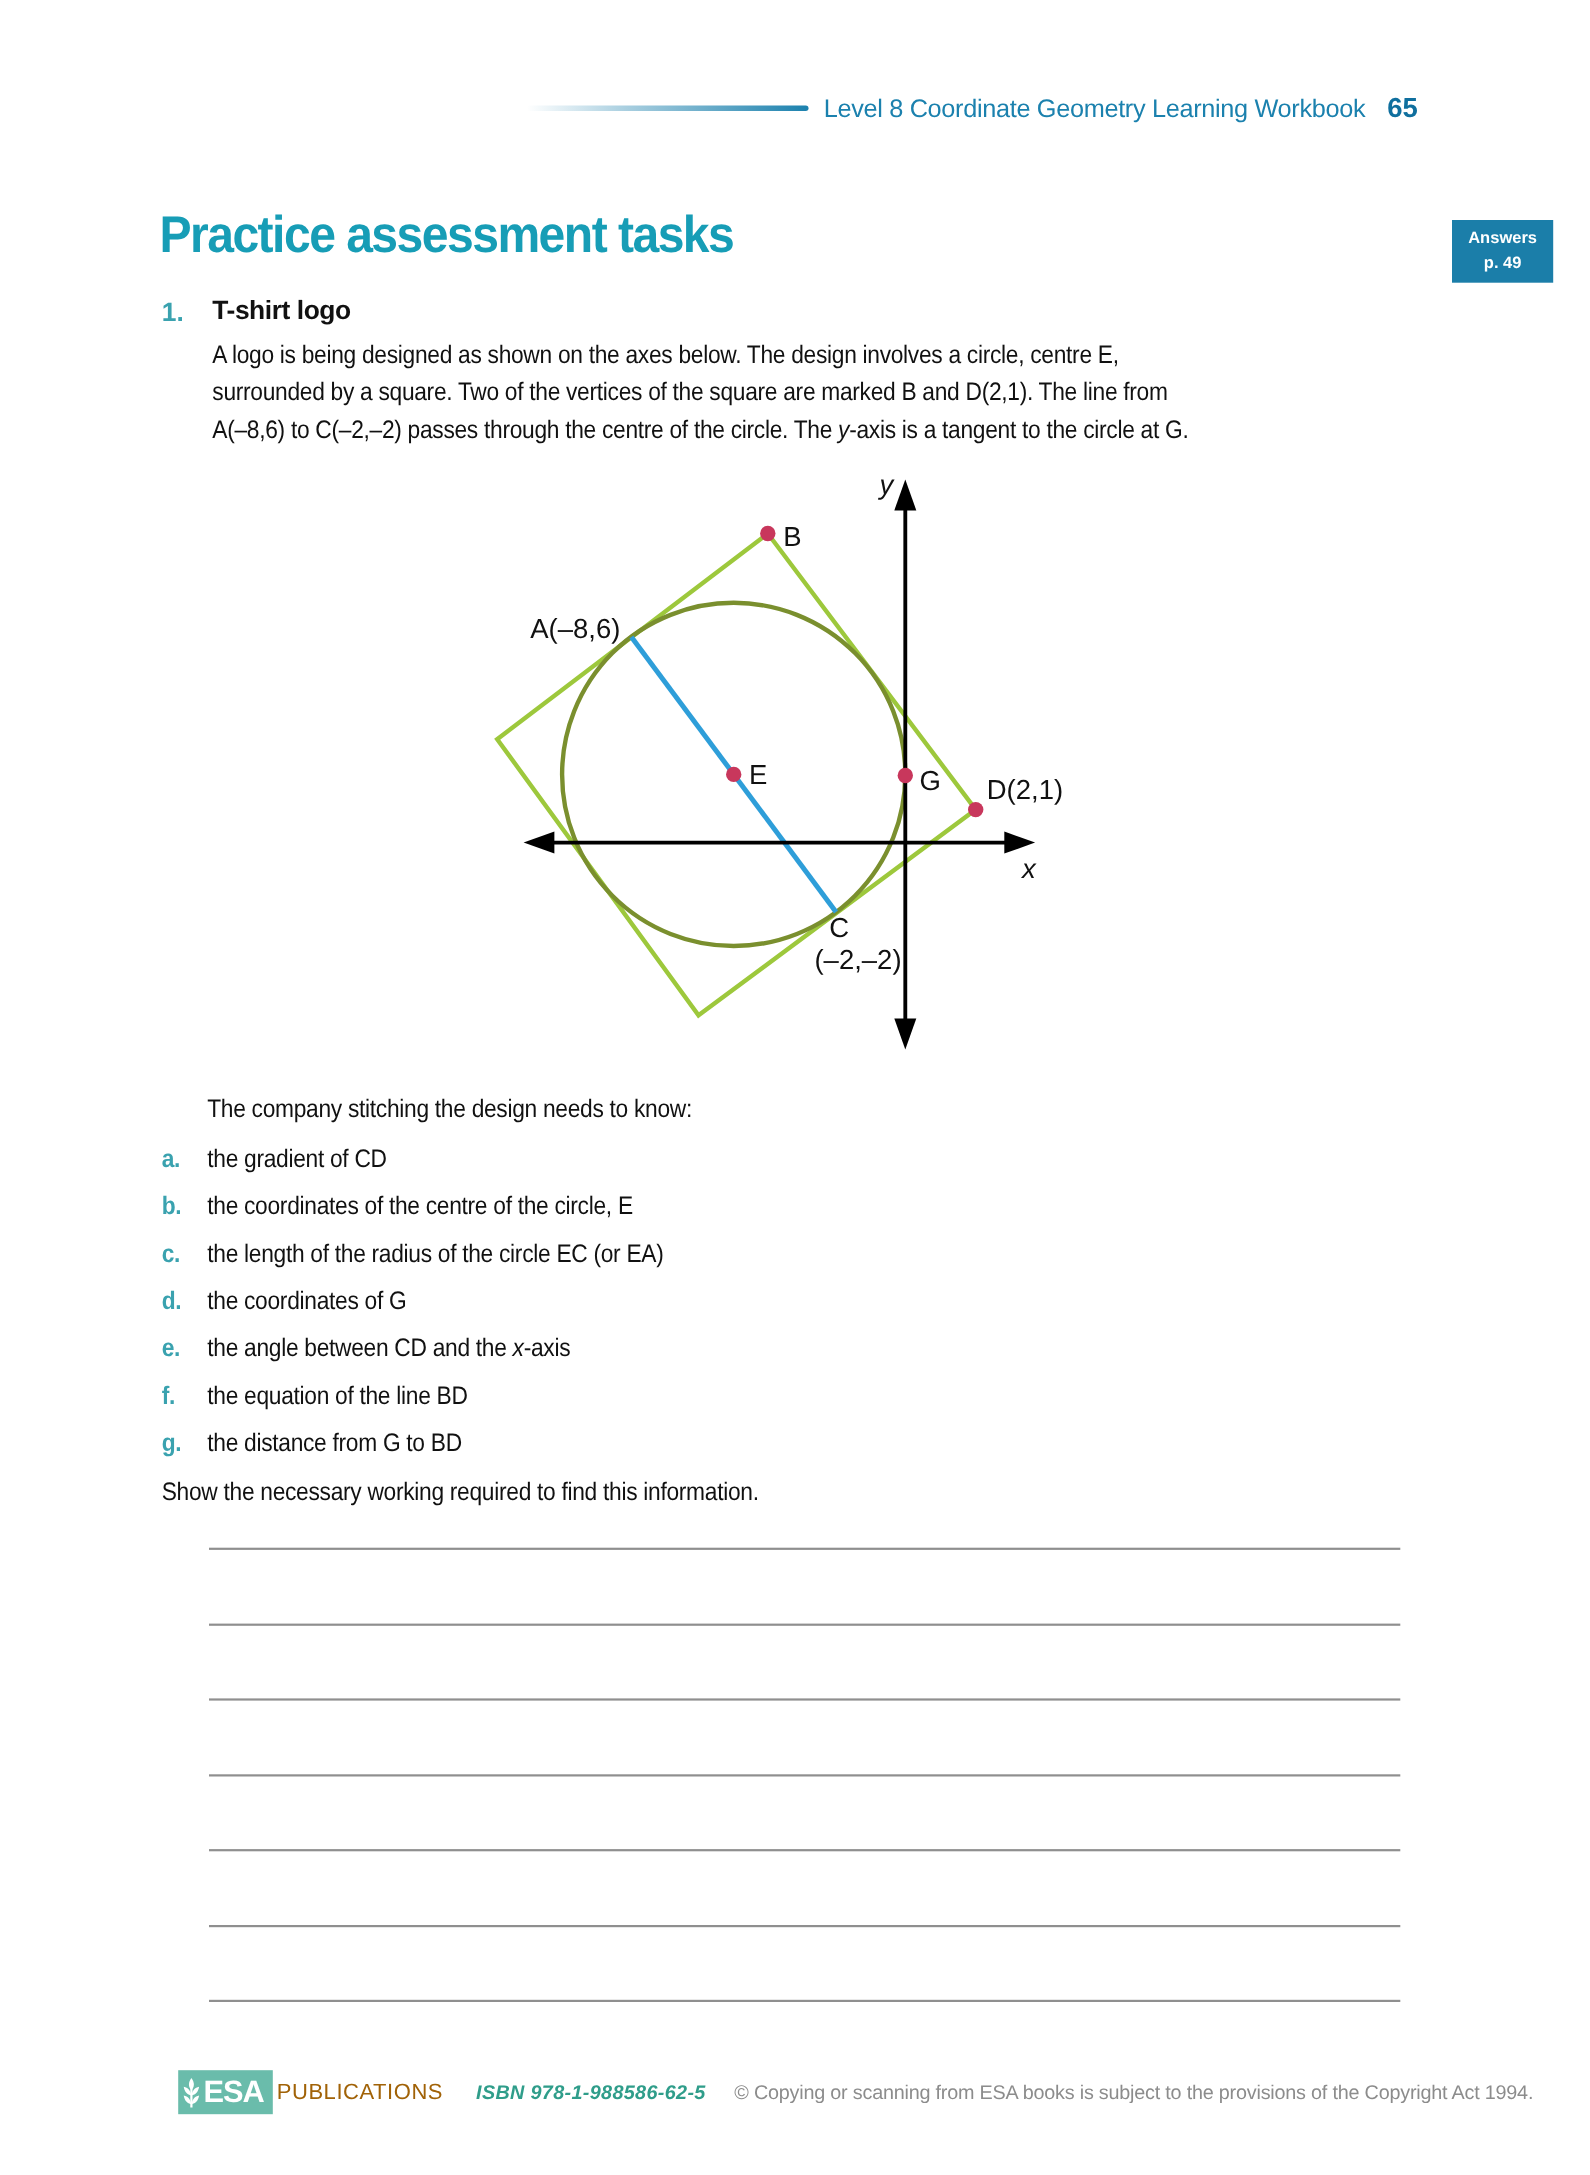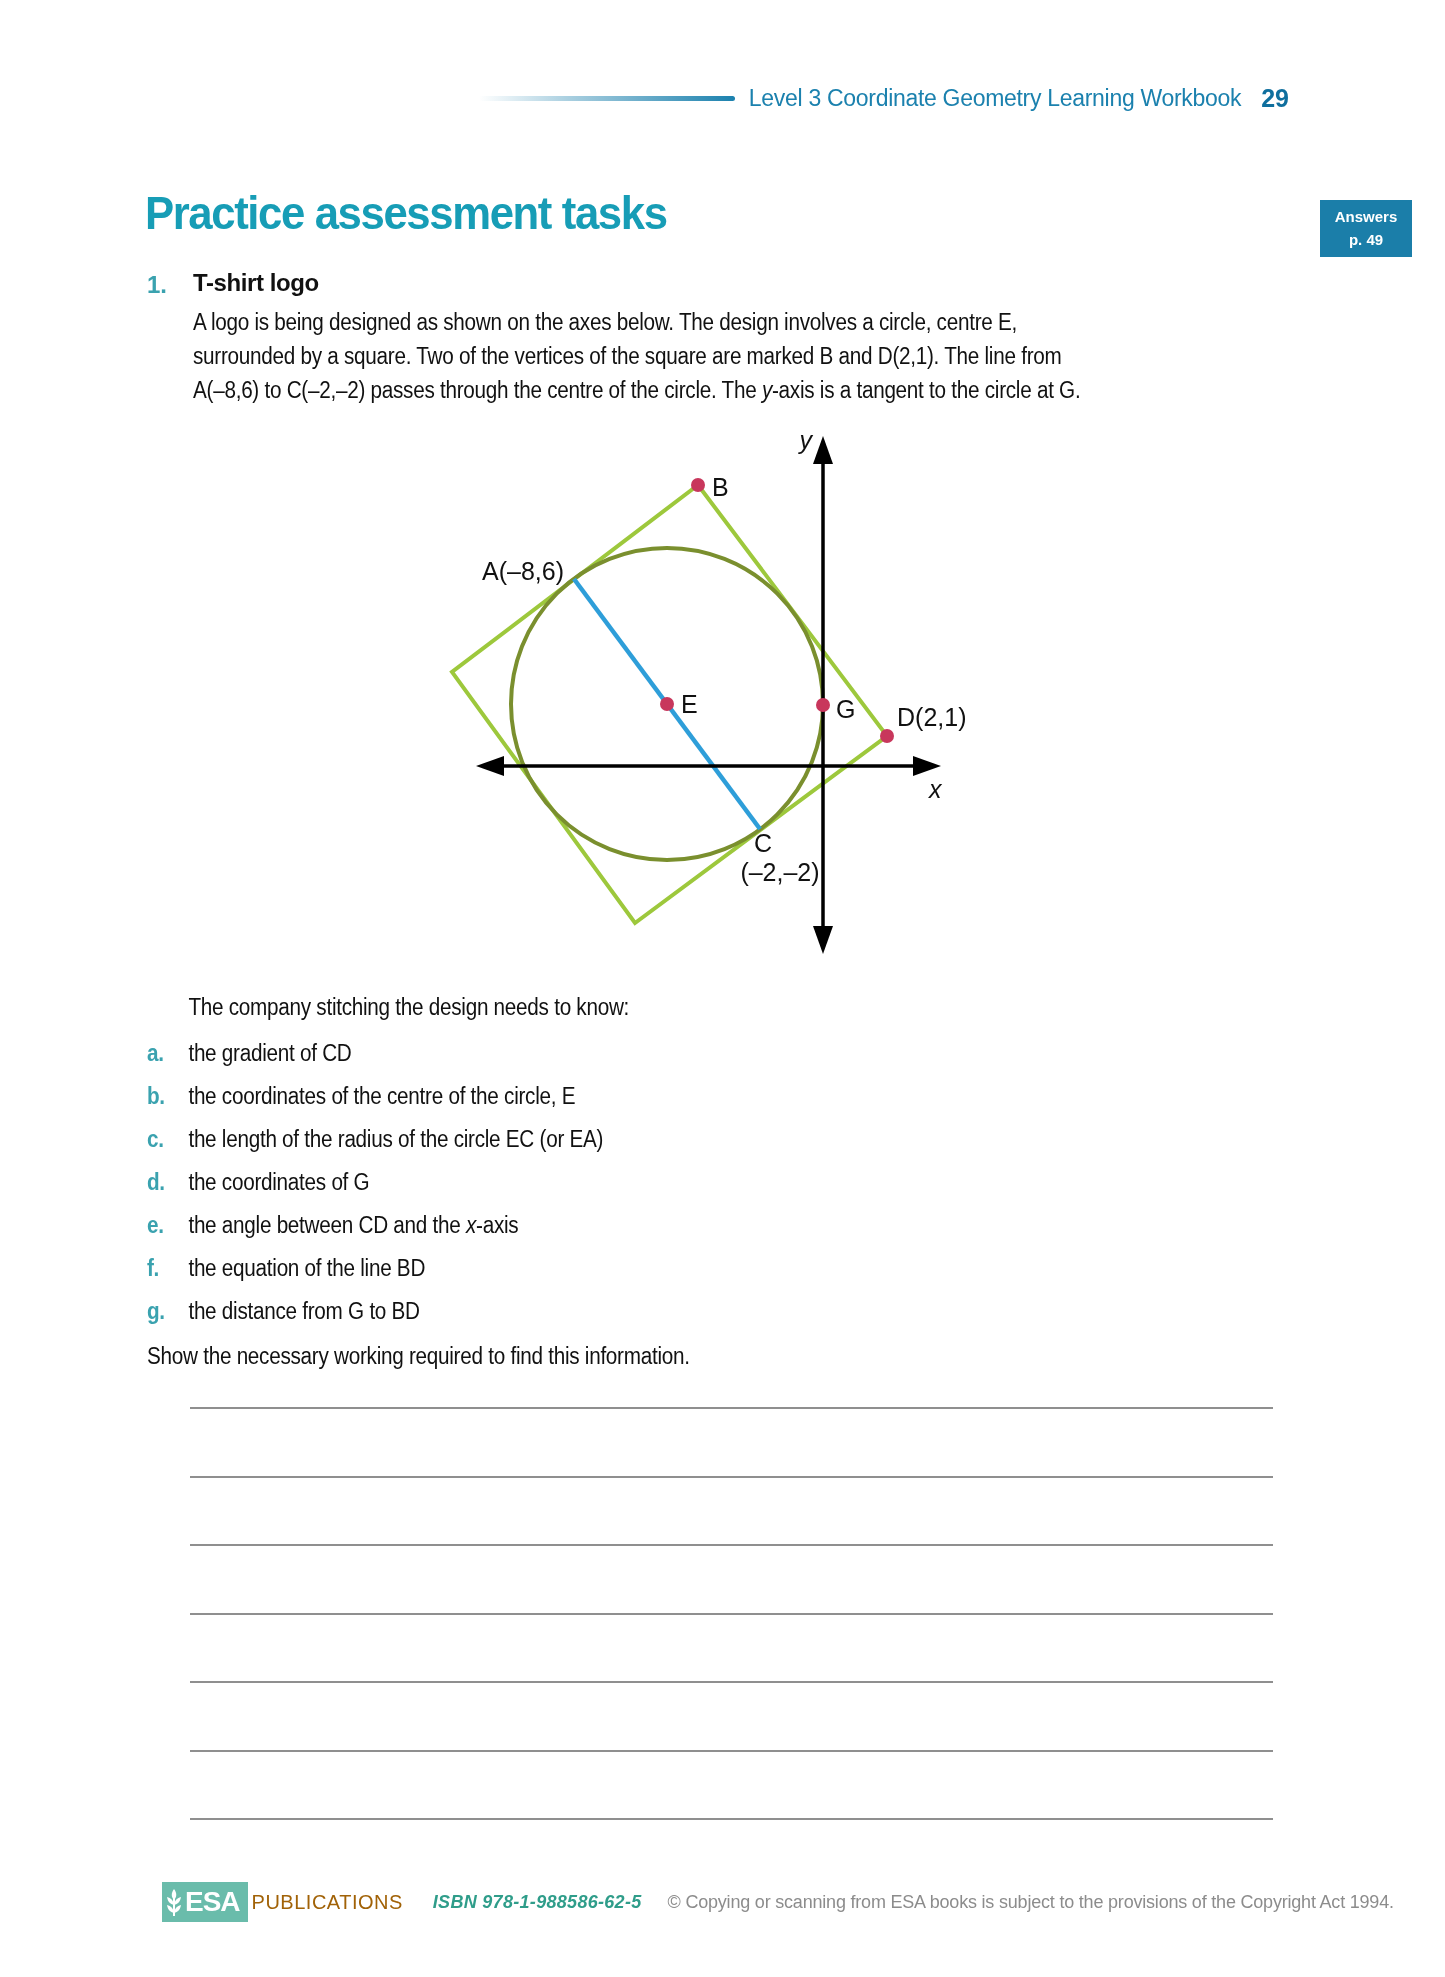--- a/index.html
+++ b/index.html
@@ -70,22 +70,22 @@
   .isbn{font-size:18px;font-style:italic;font-weight:bold;color:#2f9d8a;margin-left:30px;letter-spacing:0.3px;}
   .copyright{font-size:18px;color:#8c8c8c;margin-left:26px;letter-spacing:-0.2px;}
 </style>
 </head>
 <body>
 
 <div class="page">
 
   <div class="header">
     <div class="header-line"></div>
-    <div class="header-title">Level 3 Coordinate Geometry Learning Workbook</div>
-    <div class="header-page">29</div>
+    <div class="header-title">Level 8 Coordinate Geometry Learning Workbook</div>
+    <div class="header-page">65</div>
   </div>
 
   <div class="page-title">Practice assessment tasks</div>
 
   <div class="answers-badge">
     <div>Answers</div>
     <div>p. 49</div>
   </div>
 
   <div class="q-number">1.</div>

